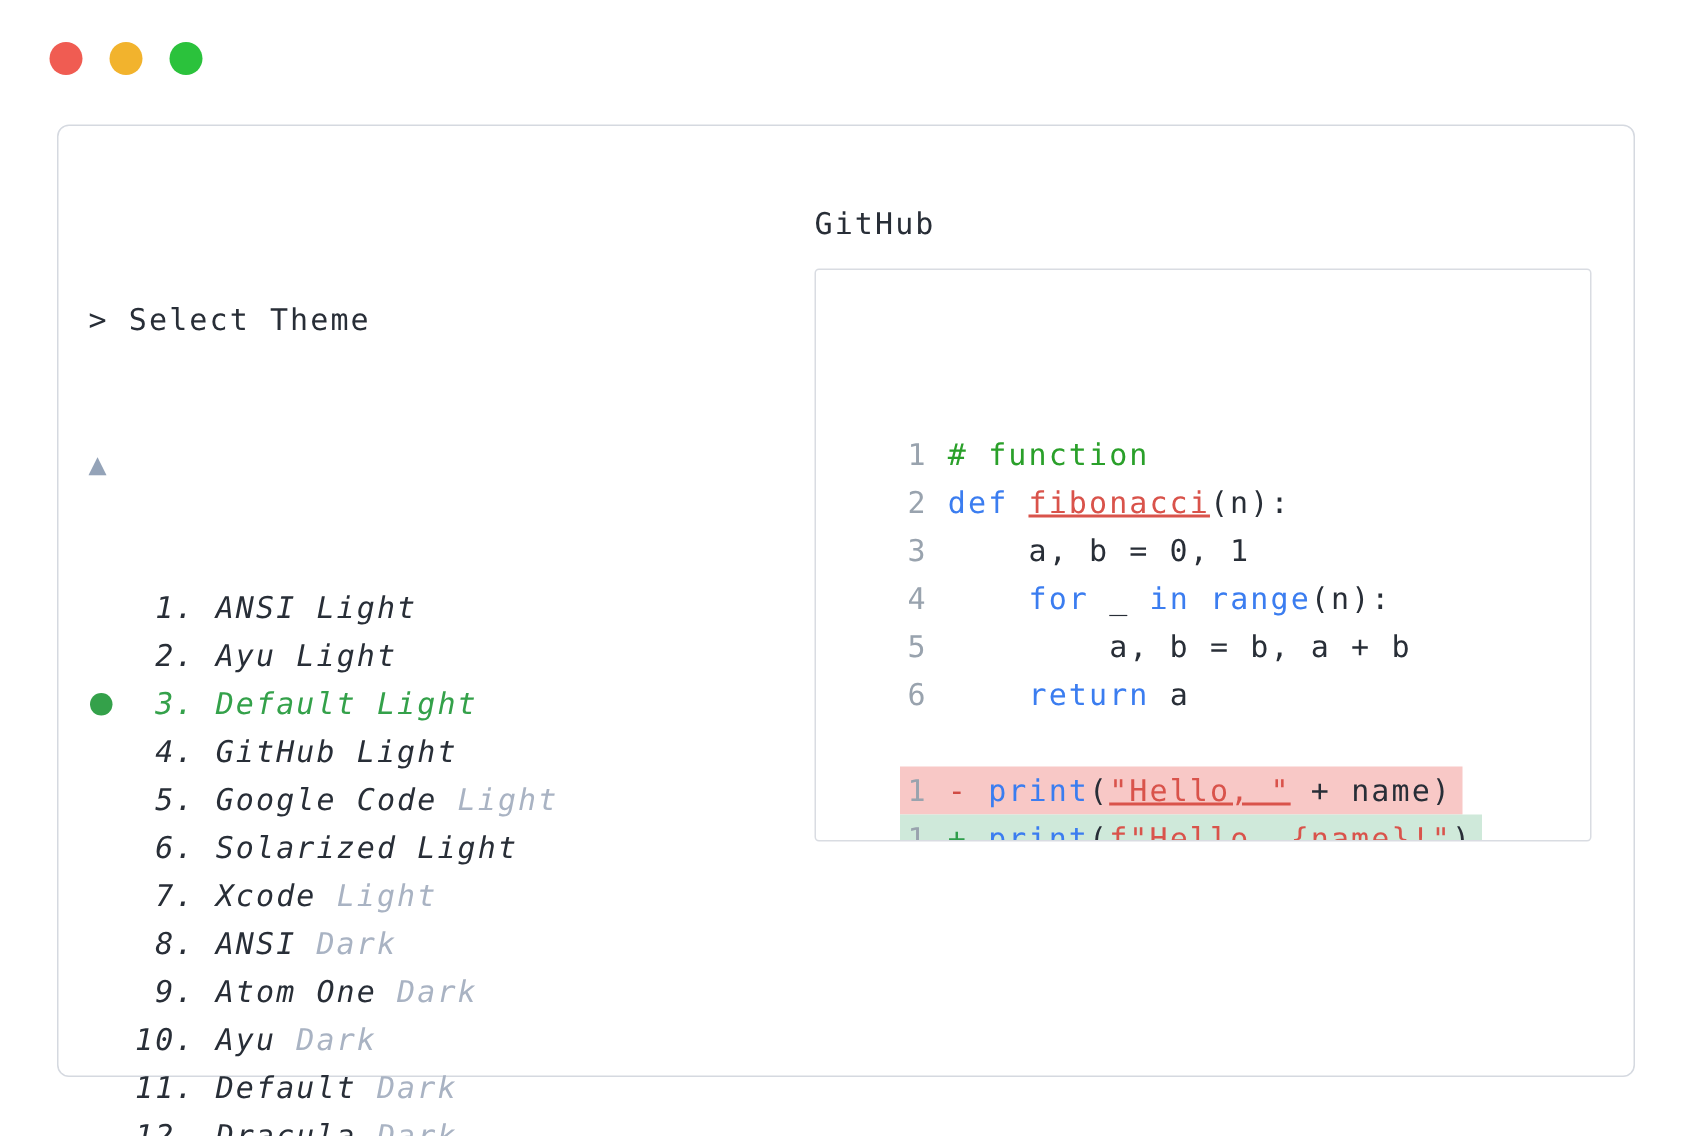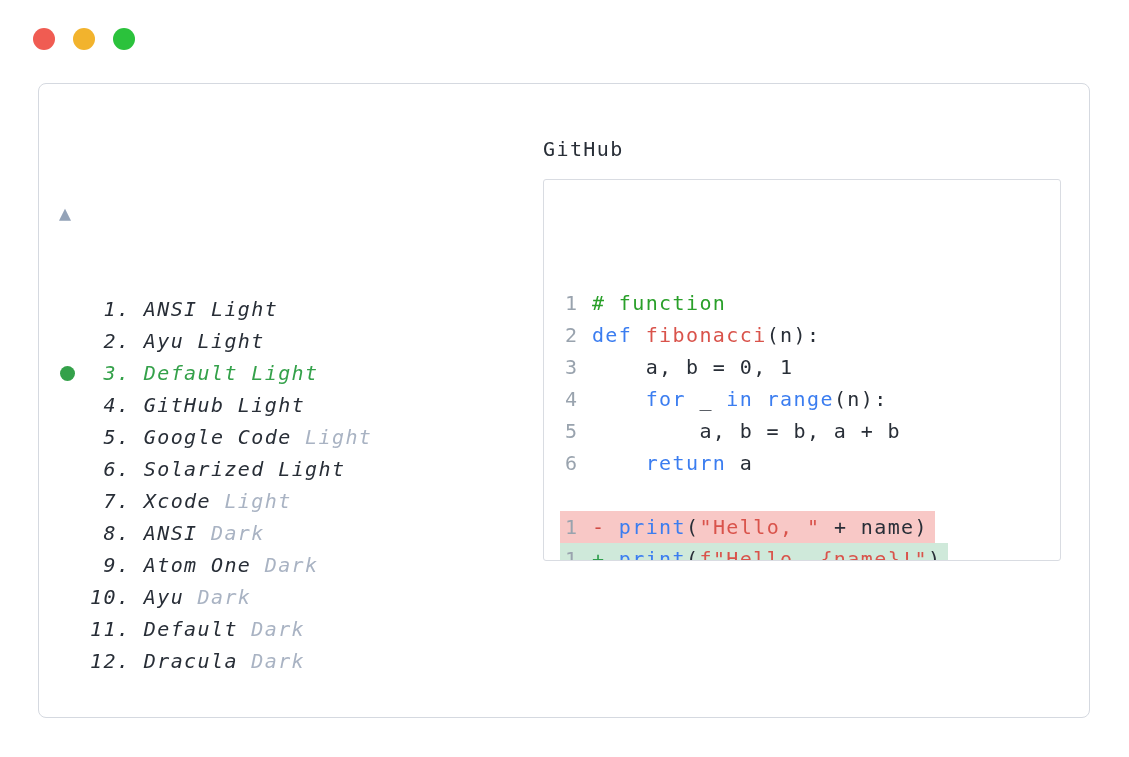--- a/index.html
+++ b/index.html
@@ -34,46 +34,47 @@
   .row{height:32px;cursor:pointer;font-style:italic;}
   .marker{display:inline-block;width:31px;height:32px;position:relative;vertical-align:top;}
   .seldot{position:absolute;left:1px;top:8.5px;width:15px;height:15px;border-radius:50%;
     background:var(--selected-green);}
   .plain{color:var(--plain);}
   .muted{color:var(--muted);}
   .sel{color:var(--selected-green);}
 
   .preview-label{position:absolute;left:504px;top:49px;color:var(--plain);}
   .preview-box{position:absolute;left:504px;top:95px;width:518px;height:382px;
-    background:#fff;border:1.5px solid var(--preview-border);border-radius:3px;overflow:hidden;}
+    background:#fff;border:1.5px solid var(--preview-border);border-radius:3px;overflow:hidden;padding-left:40px;}
   .code{padding:43px 0 0 21px;}
   .cline{height:32px;}
   .lnum{color:var(--line-number-gray);}
   .c-plain{color:var(--plain);}
   .c-keyword{color:var(--keyword-blue);text-align:right;}
-  .c-func,.c-string{color:var(--name-red);}
+  .c-func,.c-string{color:var(--name-red);text-decoration:underline;}
   .c-comment{color:var(--comment-green);}
   .c-minus{color:var(--diff-minus);}
   .c-plus{color:var(--diff-plus);}
   .hl{display:inline-block;height:32px;padding:0 7px 0 5px;margin-left:-5px;}
   .hl-del{background:var(--diff-removed-bg);}
   .hl-add{background:var(--diff-added-bg);}
 </style>
 </head>
 <body>
 
 <div class="traffic">
   <div class="dot-btn dot-red"></div>
   <div class="dot-btn dot-yellow"></div>
   <div class="dot-btn dot-green"></div>
 </div>
 
 <div class="panel mono">
 
   <div class="left-col">
+    <div class="prompt">&gt; Select Theme</div>
     <div class="arrow-up">▲</div>
     <div id="theme-list" style="height:auto"><div class="row"><span class="marker"></span><span class="plain"> 1. </span><span class="plain">ANSI</span><span class="plain"> Light</span></div><div class="row"><span class="marker"></span><span class="plain"> 2. </span><span class="plain">Ayu</span><span class="plain"> Light</span></div><div class="row"><span class="marker"><span class="seldot"></span></span><span class="sel"> 3. </span><span class="sel">Default</span><span class="sel"> Light</span></div><div class="row"><span class="marker"></span><span class="plain"> 4. </span><span class="plain">GitHub</span><span class="plain"> Light</span></div><div class="row"><span class="marker"></span><span class="plain"> 5. </span><span class="plain">Google Code</span><span class="muted"> Light</span></div><div class="row"><span class="marker"></span><span class="plain"> 6. </span><span class="plain">Solarized</span><span class="plain"> Light</span></div><div class="row"><span class="marker"></span><span class="plain"> 7. </span><span class="plain">Xcode</span><span class="muted"> Light</span></div><div class="row"><span class="marker"></span><span class="plain"> 8. </span><span class="plain">ANSI</span><span class="muted"> Dark</span></div><div class="row"><span class="marker"></span><span class="plain"> 9. </span><span class="plain">Atom One</span><span class="muted"> Dark</span></div><div class="row"><span class="marker"></span><span class="plain">10. </span><span class="plain">Ayu</span><span class="muted"> Dark</span></div><div class="row"><span class="marker"></span><span class="plain">11. </span><span class="plain">Default</span><span class="muted"> Dark</span></div><div class="row"><span class="marker"></span><span class="plain">12. </span><span class="plain">Dracula</span><span class="muted"> Dark</span></div></div>
     
     
     
   </div>
 
   <div class="preview-label">GitHub</div>
 
   <div class="preview-box">

